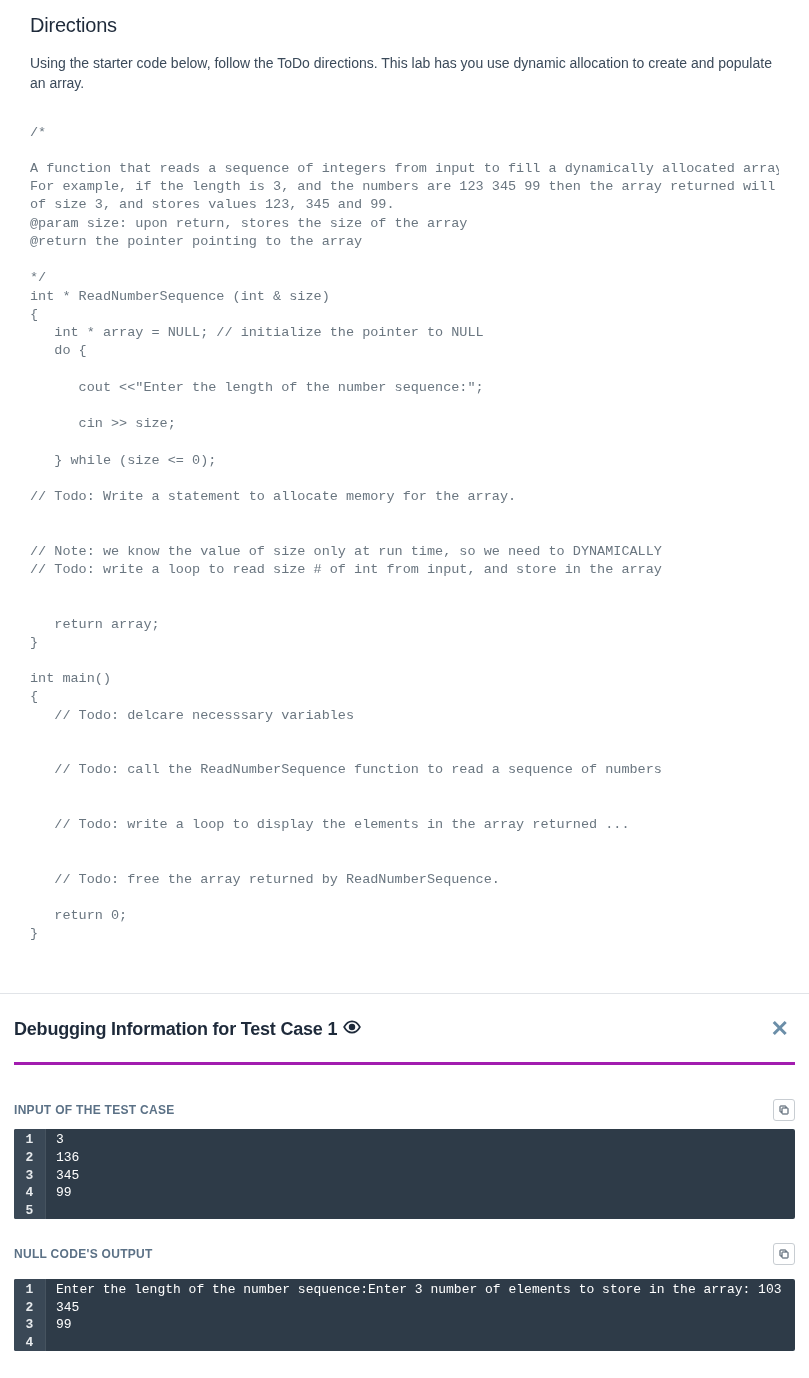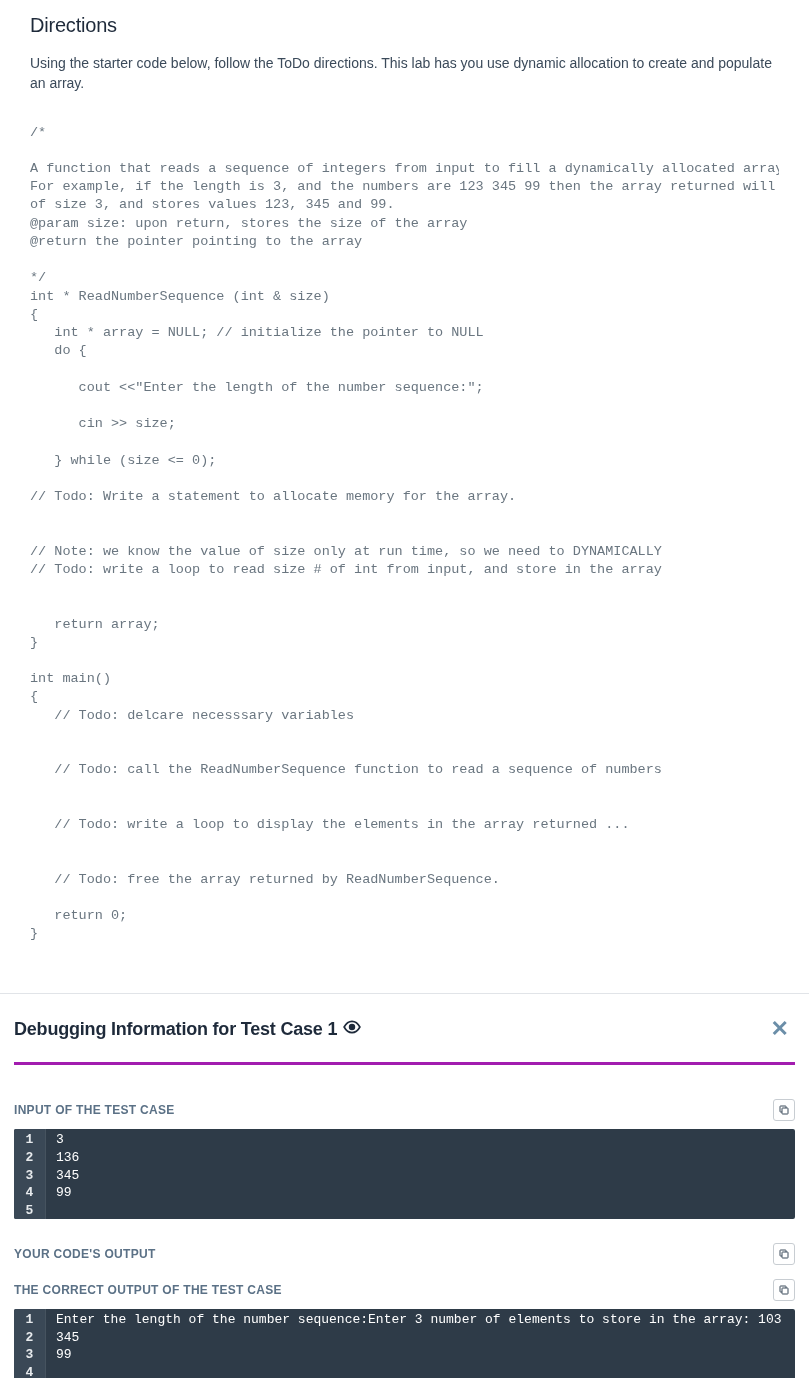--- a/index.html
+++ b/index.html
@@ -224,41 +224,32 @@
         </div>
         <div class="term-row">
           <div class="term-ln">5</div>
           <div class="term-txt"></div>
         </div>
       </div>
   </div>
 
   <div class="block-section tight">
     <div class="block-header">
-      <span class="block-label">YOUR CODE'S OUTPUT</span>
+      <span class="block-label">NULL CODE'S OUTPUT</span>
       <span class="copy-btn">
         <svg viewBox="0 0 24 24" fill="none" stroke="#3b4a5a" stroke-width="2">
           <rect x="8" y="8" width="12" height="12" rx="1"></rect>
           <path d="M16 8V5a1 1 0 0 0-1-1H5a1 1 0 0 0-1 1v10a1 1 0 0 0 1 1h3"></path>
         </svg>
       </span>
     </div>
     <div class="empty-output"></div>
   </div>
 
   <div class="block-section tight" style="margin-top:14px;">
-    <div class="block-header">
-      <span class="block-label">THE CORRECT OUTPUT OF THE TEST CASE</span>
-      <span class="copy-btn">
-        <svg viewBox="0 0 24 24" fill="none" stroke="#3b4a5a" stroke-width="2">
-          <rect x="8" y="8" width="12" height="12" rx="1"></rect>
-          <path d="M16 8V5a1 1 0 0 0-1-1H5a1 1 0 0 0-1 1v10a1 1 0 0 0 1 1h3"></path>
-        </svg>
-      </span>
-    </div>
     <div class="terminal" id="correct-terminal">
         <div class="term-row">
           <div class="term-ln first">1</div>
           <div class="term-txt first">Enter the length of the number sequence:Enter 3 number of elements to store in the array: 103</div>
         </div>
         <div class="term-row">
           <div class="term-ln">2</div>
           <div class="term-txt">345</div>
         </div>
         <div class="term-row">

